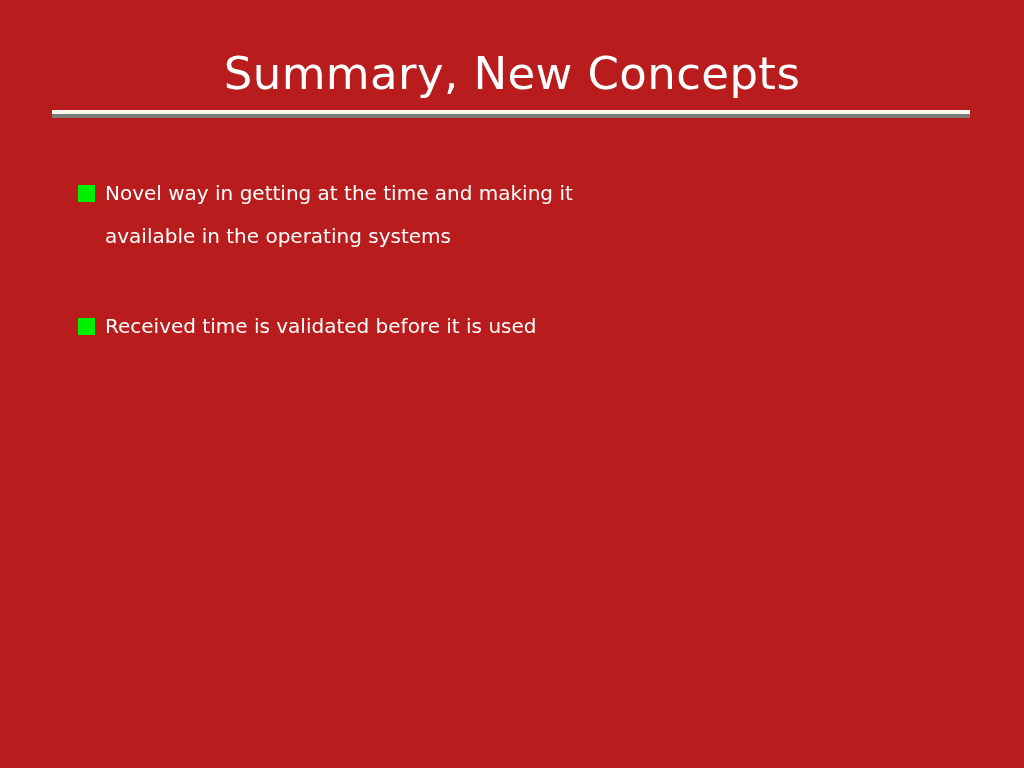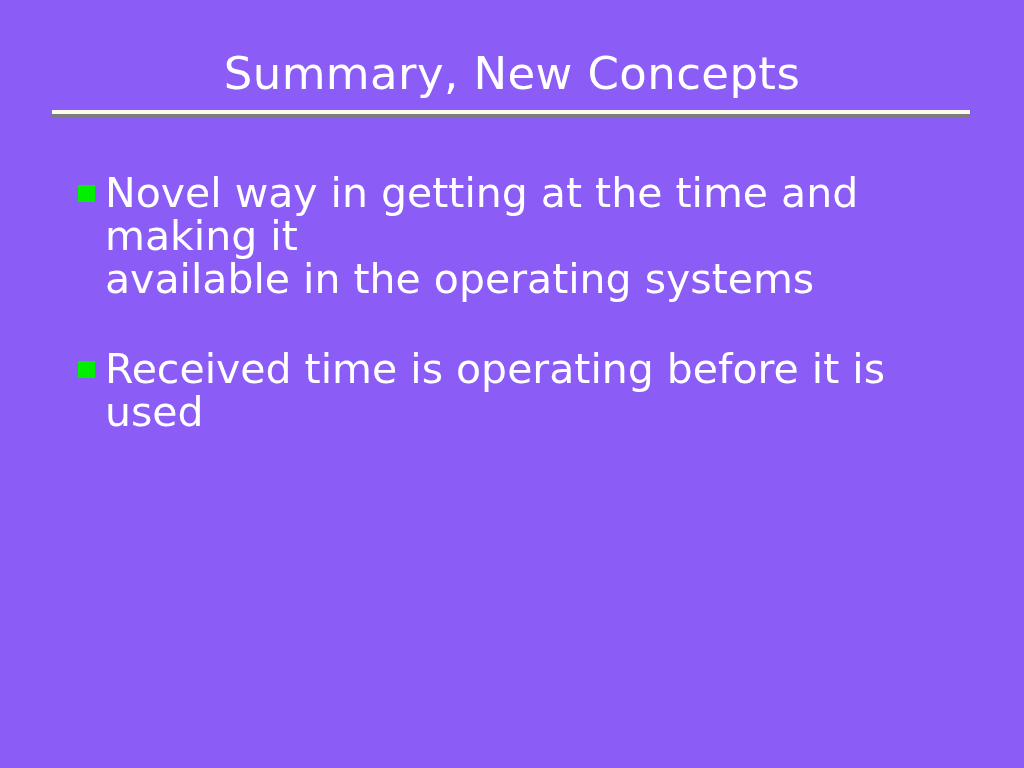--- a/index.html
+++ b/index.html
@@ -11,21 +11,21 @@
     width: 1024px;
     height: 768px;
     overflow: hidden;
     font-family: "DejaVu Sans", sans-serif;
   }
 
   #slide {
     position: relative;
     width: 1024px;
     height: 768px;
-    background: #8b5cf6;
+    background: #b91c1c;
     box-sizing: border-box;
   }
 
   
   #title-block {
     position: absolute;
     left: 0;
     top: 48px;
     width: 1024px;
   }
@@ -79,21 +79,21 @@
     list-style: none;
   }
 
   .bullet-item {
     position: relative;
     padding-left: 27px;
     margin: 0 0 47px 0;
     color: #ffffff;
     font-family: "DejaVu Sans", sans-serif;
     font-weight: 400;
-    font-size: 41px;
+    font-size: 20px;
     line-height: 43px;
   }
   .bullet-item:last-child {
     margin-bottom: 0;
   }
 
   .bullet-marker {
     position: absolute;
     left: 0;
     top: 13px;
@@ -126,18 +126,18 @@
     <li class="bullet-item">
       <span class="bullet-marker"></span>
       <span class="bullet-text">Novel way in getting at the time and making it
 available in the operating systems</span>
     </li>
 
 
 
     <li class="bullet-item">
       <span class="bullet-marker"></span>
-      <span class="bullet-text">Received time is operating before it is used</span>
+      <span class="bullet-text">Received time is validated before it is used</span>
     </li>
 
   </ul>
 
 </div>
 
 </body></html>

